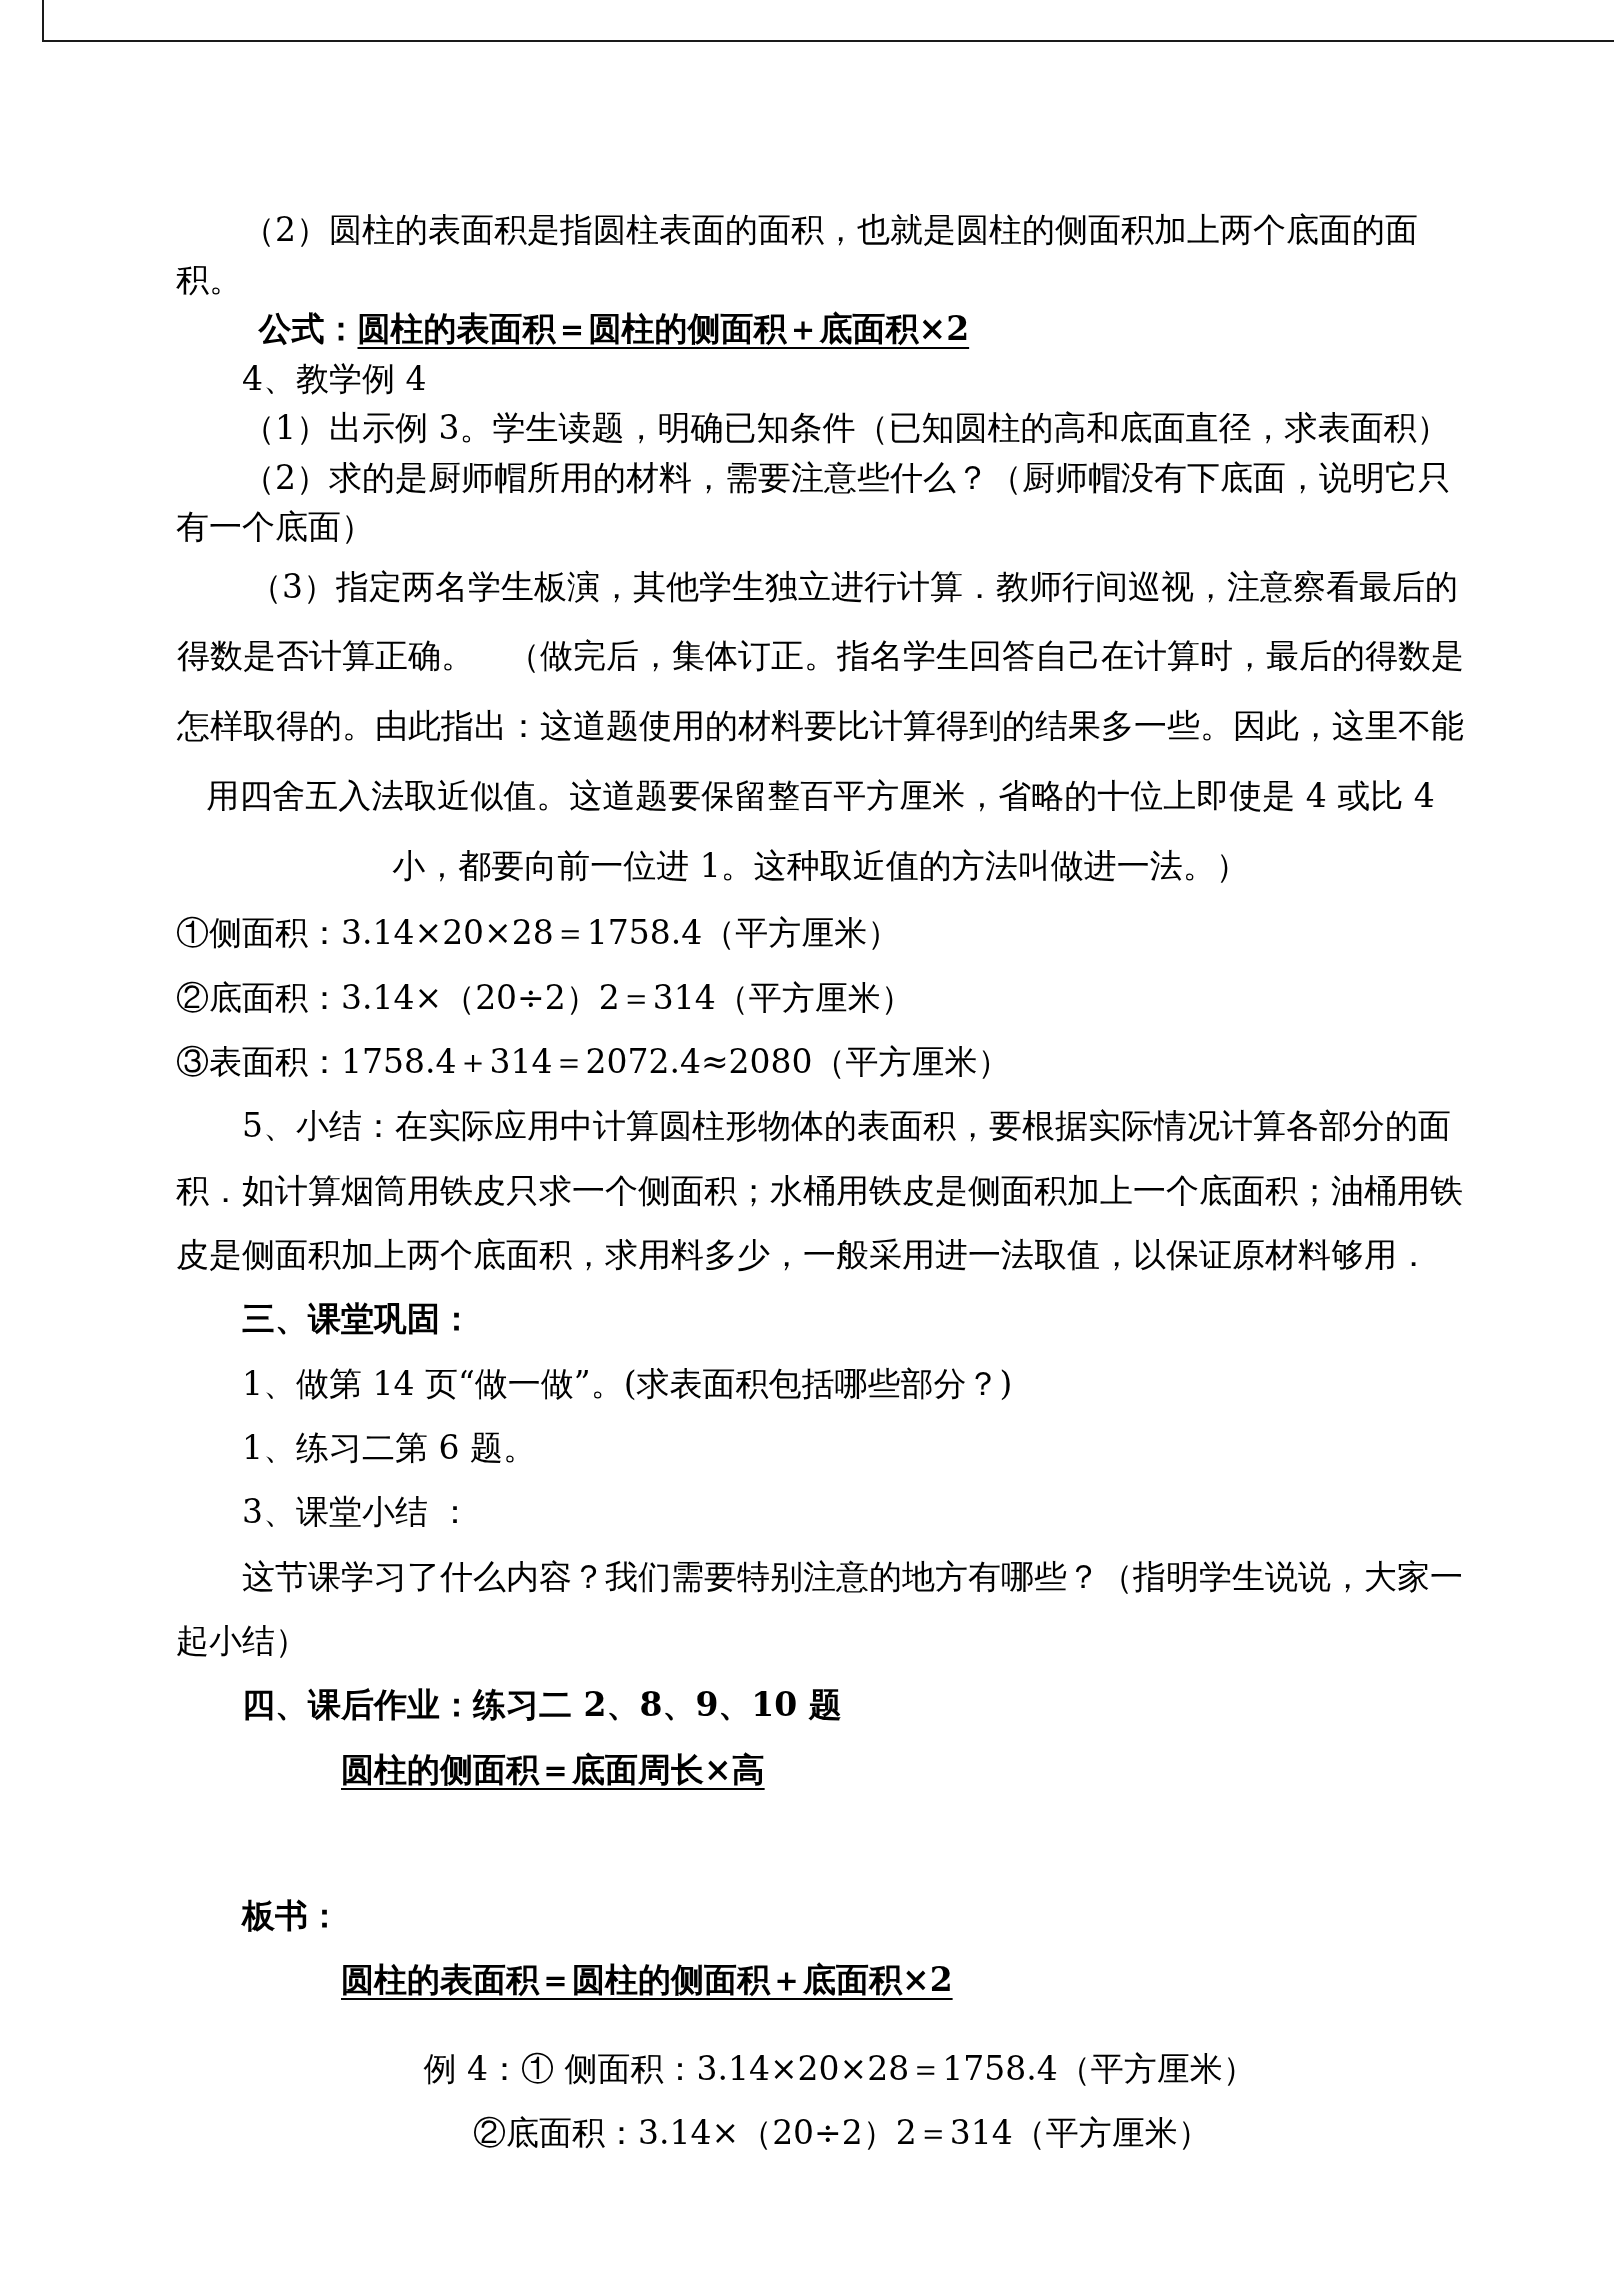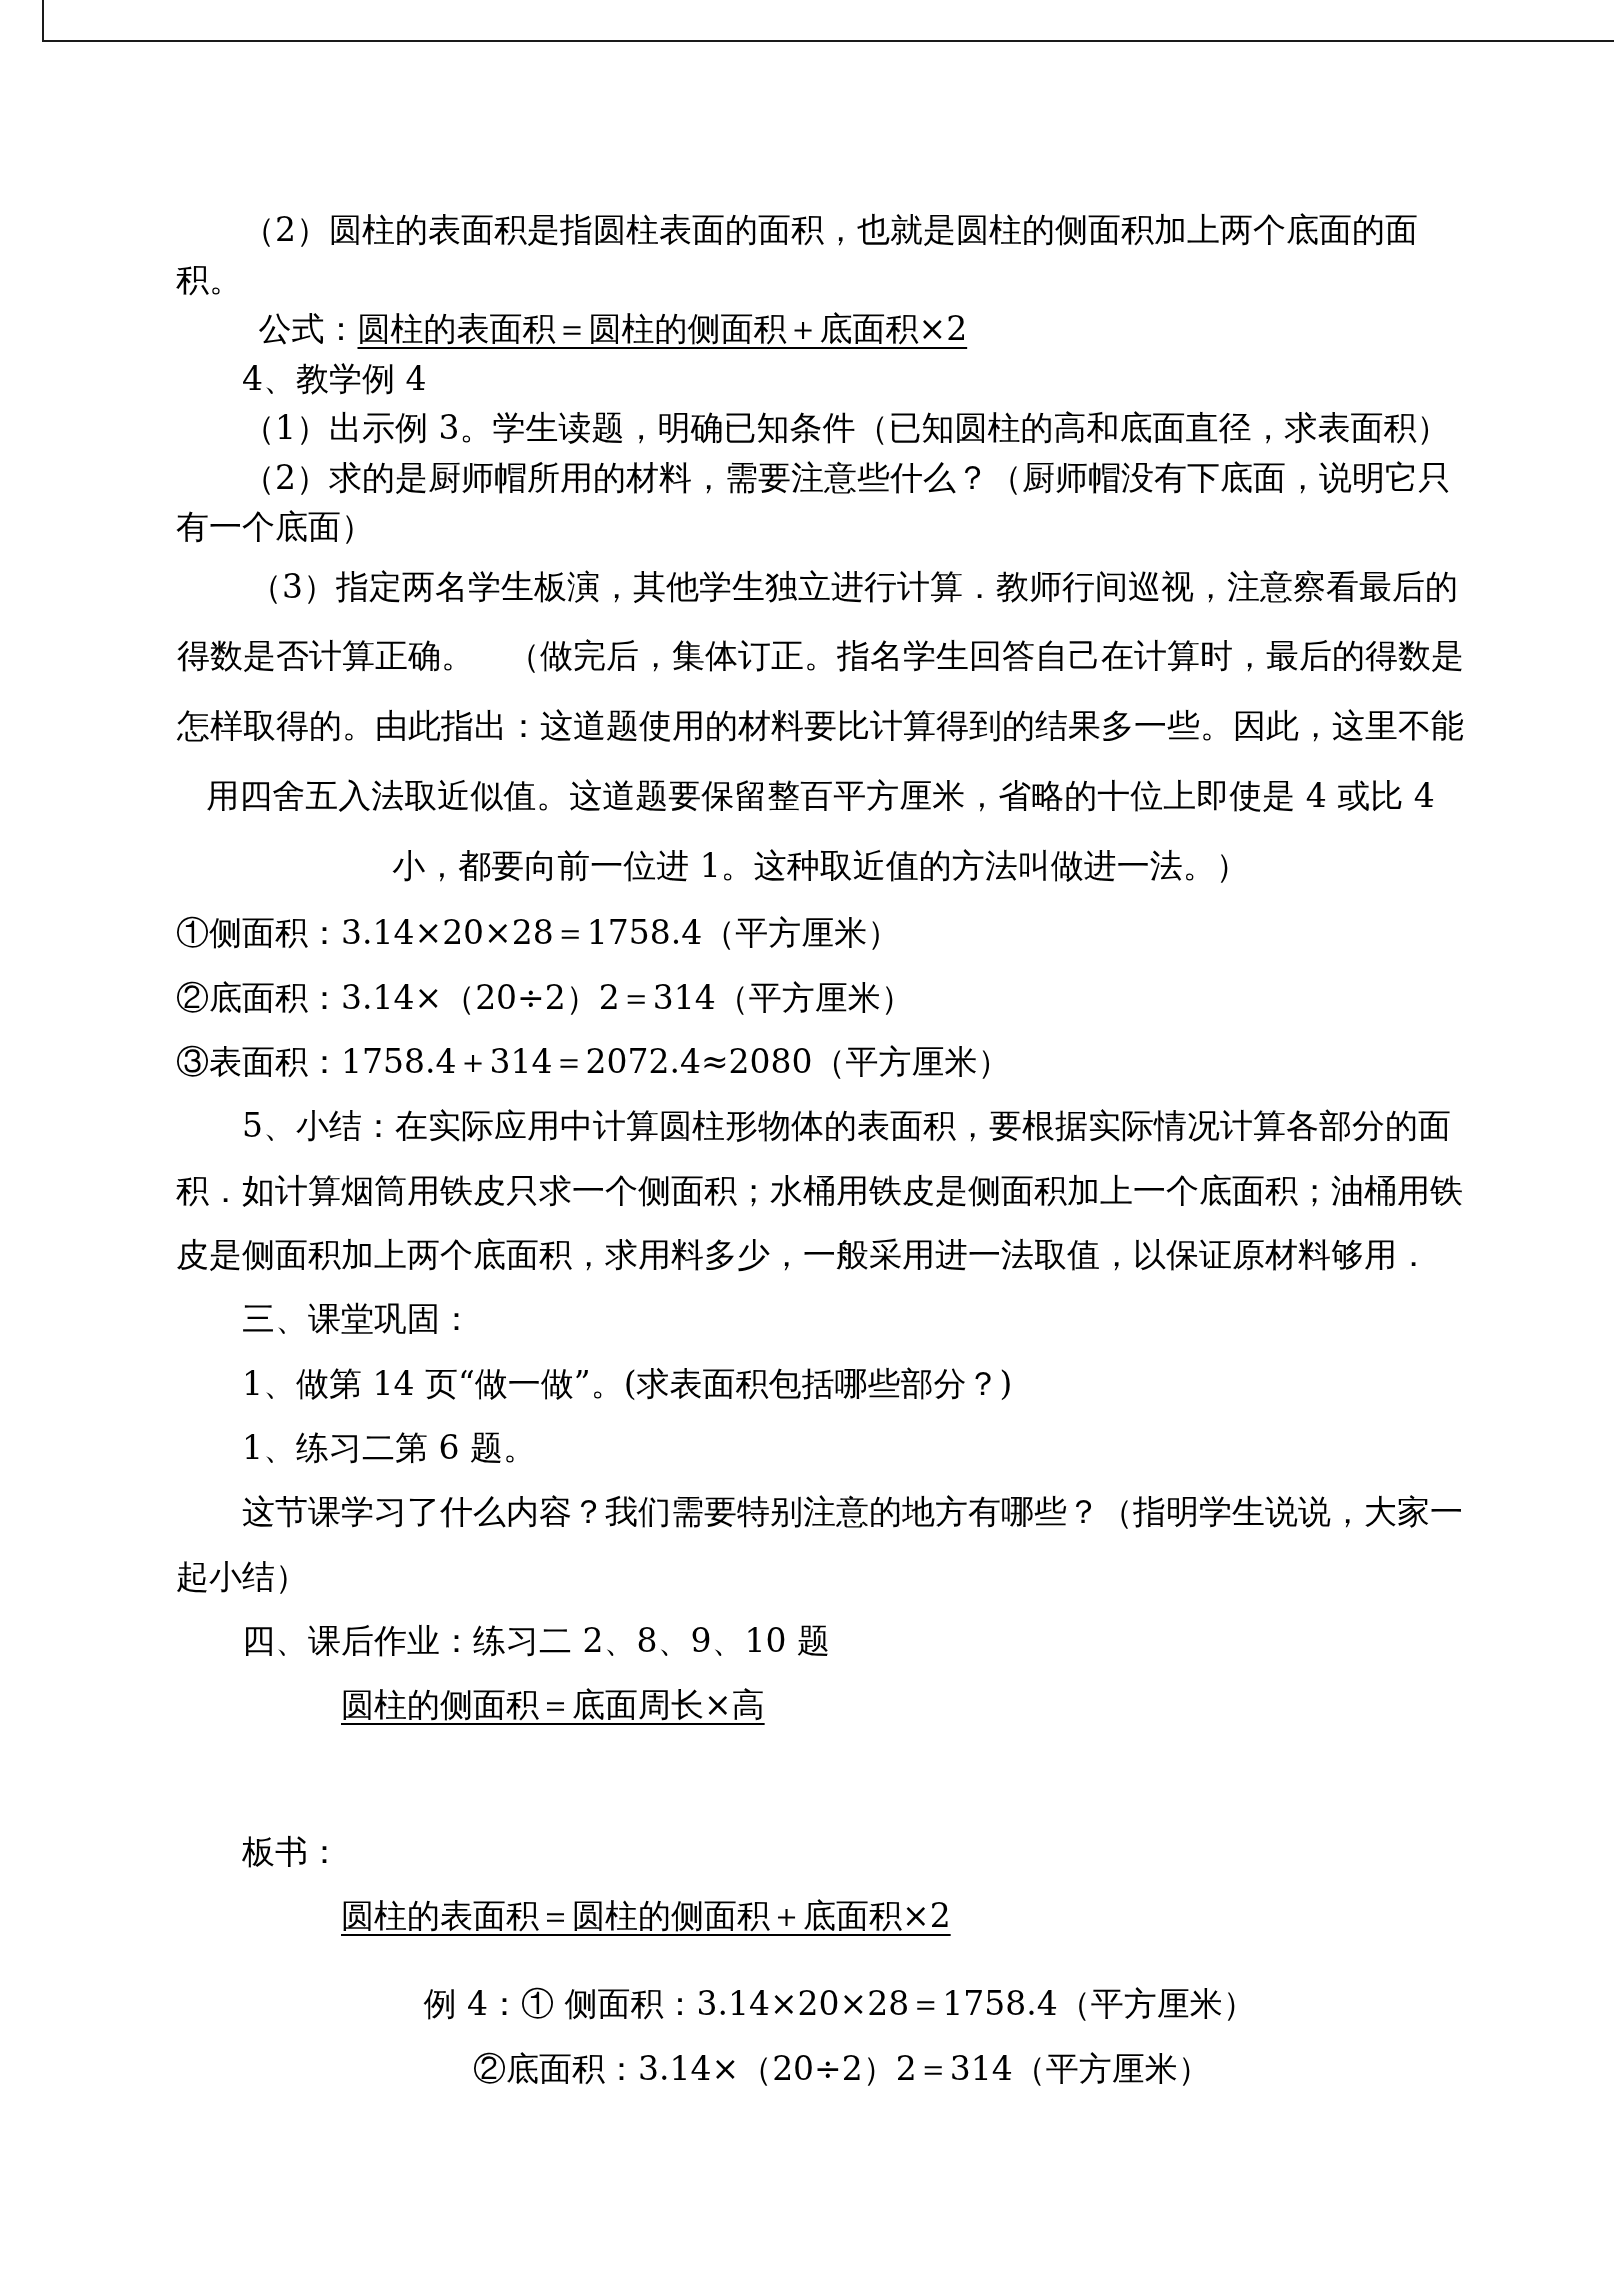--- a/index.html
+++ b/index.html
@@ -30,21 +30,21 @@
     width:1289px;
   }
   .p { line-height:1.5; }
   .p.mid { line-height:1.95; }
   .p.loose { line-height:2.12;text-align:center; }
   .indent2 { text-indent:2em; }
   .indent25 { text-indent:2.5em; }
   .indent5 { text-indent:5em; }
   .indent75 { text-indent:7.5em; }
   .indent9 { text-indent:9em; }
-  .bold { font-weight:normal; }
+  .bold { font-weight:bold; }
   .u {
     text-decoration:underline;
     text-decoration-thickness:2px;
     text-underline-offset:6.8px;
   }
   .gap-big { margin-top:82px; }
   .gap-small { margin-top:24px; }
 </style>
 </head>
 <body>
@@ -71,20 +71,21 @@
     <div class="p mid">①侧面积：3.14×20×28＝1758.4（平方厘米）</div>
     <div class="p mid">②底面积：3.14×（20÷2）2＝314（平方厘米）</div>
     <div class="p mid">③表面积：1758.4＋314＝2072.4≈2080（平方厘米）</div>
 
     <div class="p mid indent2">5、小结：在实际应用中计算圆柱形物体的表面积，要根据实际情况计算各部分的面积．如计算烟筒用铁皮只求一个侧面积；水桶用铁皮是侧面积加上一个底面积；油桶用铁皮是侧面积加上两个底面积，求用料多少，一般采用进一法取值，以保证原材料够用．</div>
 
     <div class="p mid indent2 bold">三、课堂巩固：</div>
 
     <div class="p mid indent2">1、做第 14 页“做一做”。(求表面积包括哪些部分？)</div>
     <div class="p mid indent2">1、练习二第 6 题。</div>
+    <div class="p mid indent2">3、课堂小结 ：</div>
 
     <div class="p mid indent2">这节课学习了什么内容？我们需要特别注意的地方有哪些？（指明学生说说，大家一起小结）</div>
 
     <div class="p mid indent2 bold">四、课后作业：练习二 2、8、9、10 题</div>
 
     <div class="p mid indent5 bold"><span class="u">圆柱的侧面积＝底面周长×高</span></div>
 
     <div class="p mid indent2 bold gap-big">板书：</div>
 
     <div class="p mid indent5 bold"><span class="u">圆柱的表面积＝圆柱的侧面积＋底面积×2</span></div>

